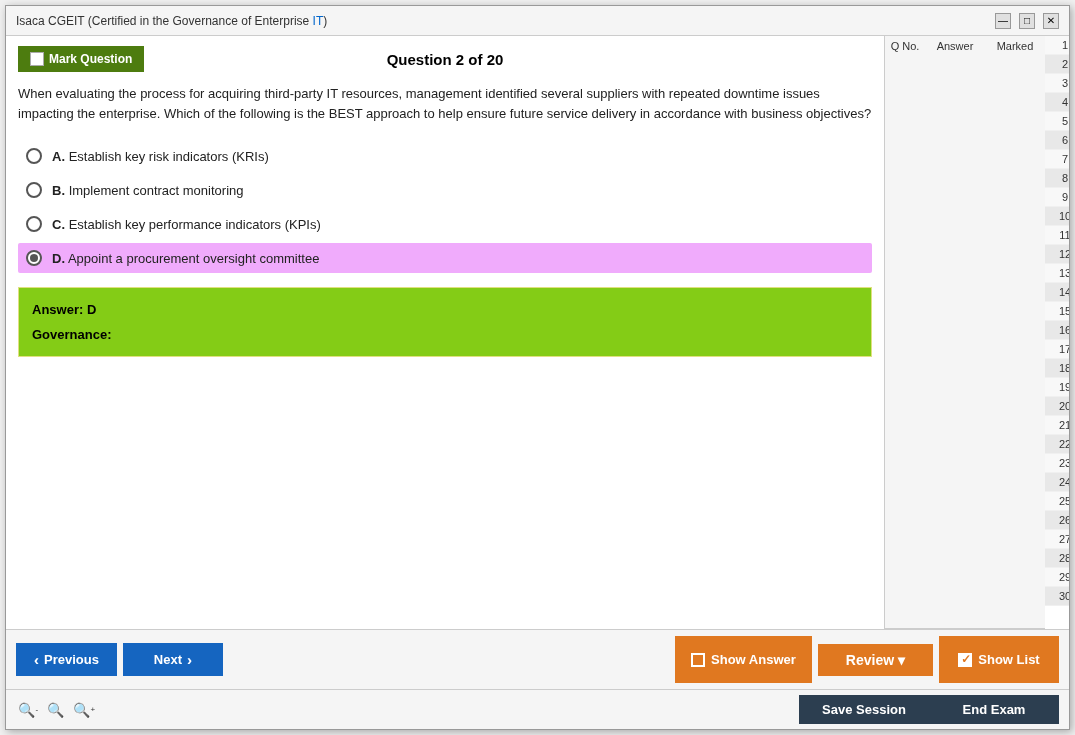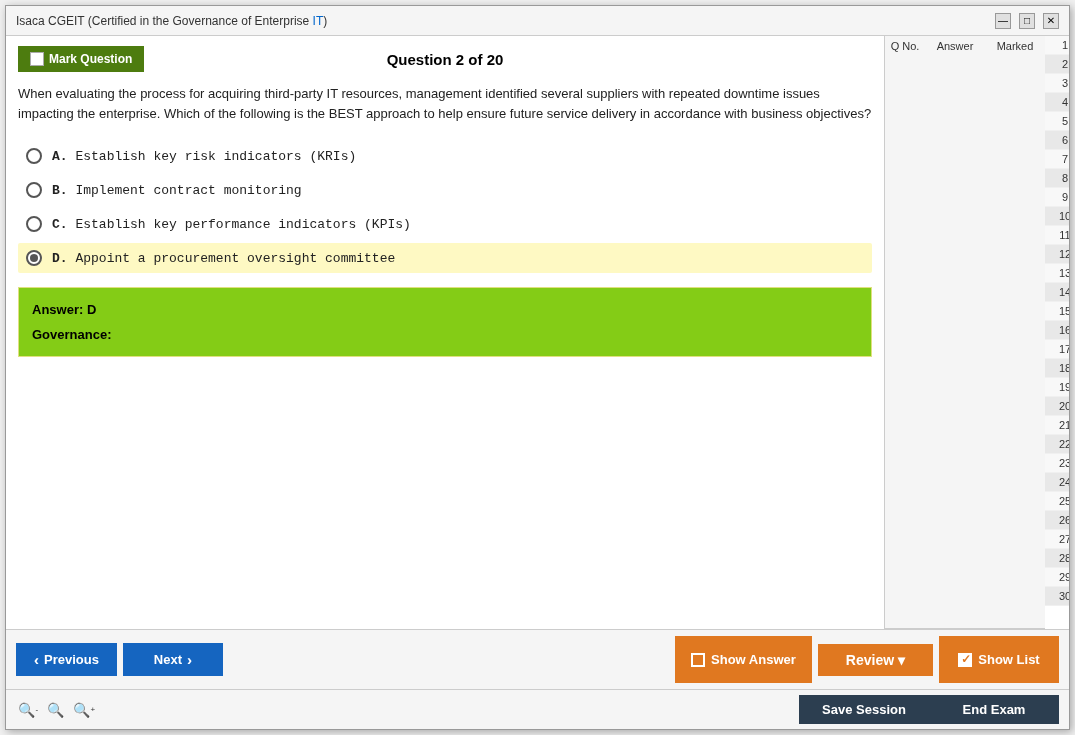--- a/index.html
+++ b/index.html
@@ -110,24 +110,23 @@
       margin-bottom: 18px;
     }
     
     .option {
       display: flex;
       align-items: center;
       padding: 7px 8px;
       margin-bottom: 4px;
       cursor: pointer;
       border-radius: 2px;
-      font-family: Liberation Mono, monospace;
     }
     .option.selected {
-      background: #fef9c3;
+      background: #f0abfc;
       text-align: center;
     }
     .option-radio {
       width: 16px;
       height: 16px;
       border-radius: 50%;
       border: 2px solid #555;
       margin-right: 10px;
       flex-shrink: 0;
       background: #fff;

